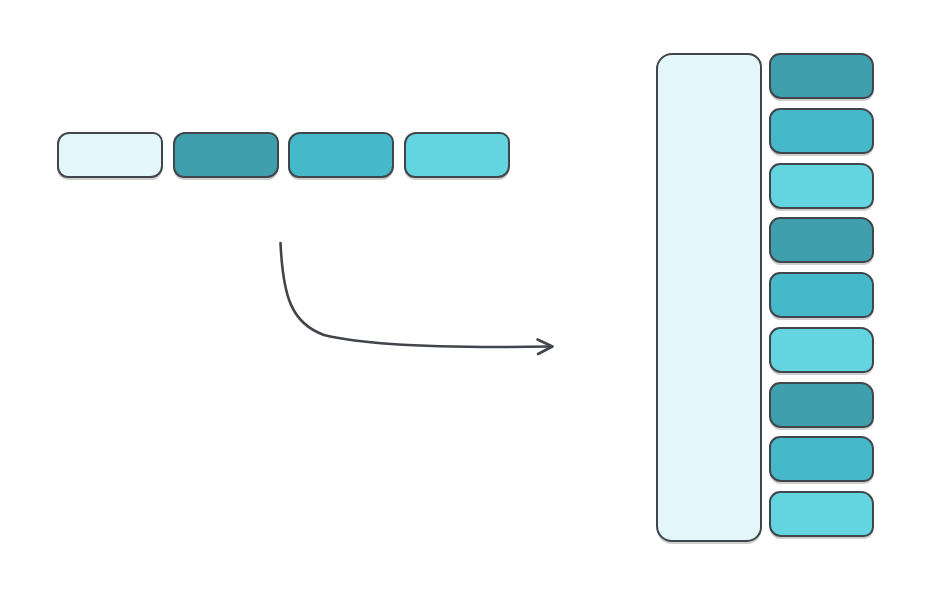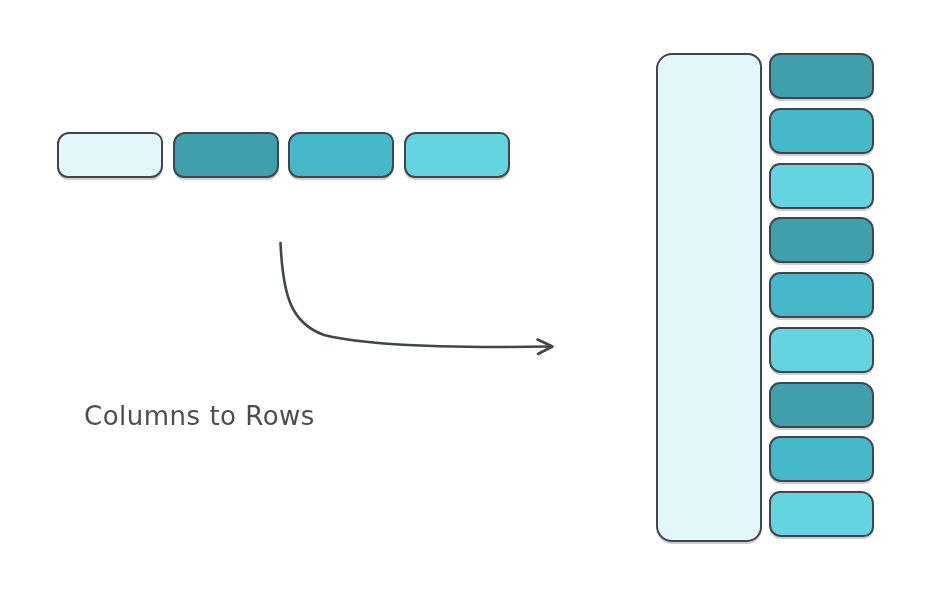--- a/index.html
+++ b/index.html
@@ -87,21 +87,20 @@
       <div class="cell source-cell" style="background: rgb(63, 159, 172); left: 115.5px;"></div>
       <div class="cell source-cell" style="background: rgb(69, 184, 201); left: 231px;"></div>
       <div class="cell source-cell" style="background: rgb(99, 212, 224); left: 346.5px;"></div>
     </div>
 
   <svg class="arrow-layer" width="927" height="591" viewBox="0 0 927 591">
     <path d="M 280.5 243 C 283 296 291 323 324 335 C 368 346 462 348 551 346.5" fill="none" stroke="currentColor" stroke-width="2.6" stroke-linecap="round"></path>
     <path d="M 552.5 346.5 L 537.5 339.5 M 552.5 346.5 L 538 354" fill="none" stroke="currentColor" stroke-width="2.6" stroke-linecap="round" stroke-linejoin="round"></path>
   </svg>
 
-  <div class="diagram-label">Columns to Rows</div>
 
   <div class="tall-cell" style="background: rgb(227, 247, 250);"></div>
   <div id="result-cells">
       <div class="cell result-cell" style="background: rgb(63, 159, 172); top: 0px;"></div>
       <div class="cell result-cell" style="background: rgb(69, 184, 201); top: 54.75px;"></div>
       <div class="cell result-cell" style="background: rgb(99, 212, 224); top: 109.5px;"></div>
       <div class="cell result-cell" style="background: rgb(63, 159, 172); top: 164.25px;"></div>
       <div class="cell result-cell" style="background: rgb(69, 184, 201); top: 219px;"></div>
       <div class="cell result-cell" style="background: rgb(99, 212, 224); top: 273.75px;"></div>
       <div class="cell result-cell" style="background: rgb(63, 159, 172); top: 328.5px;"></div>

